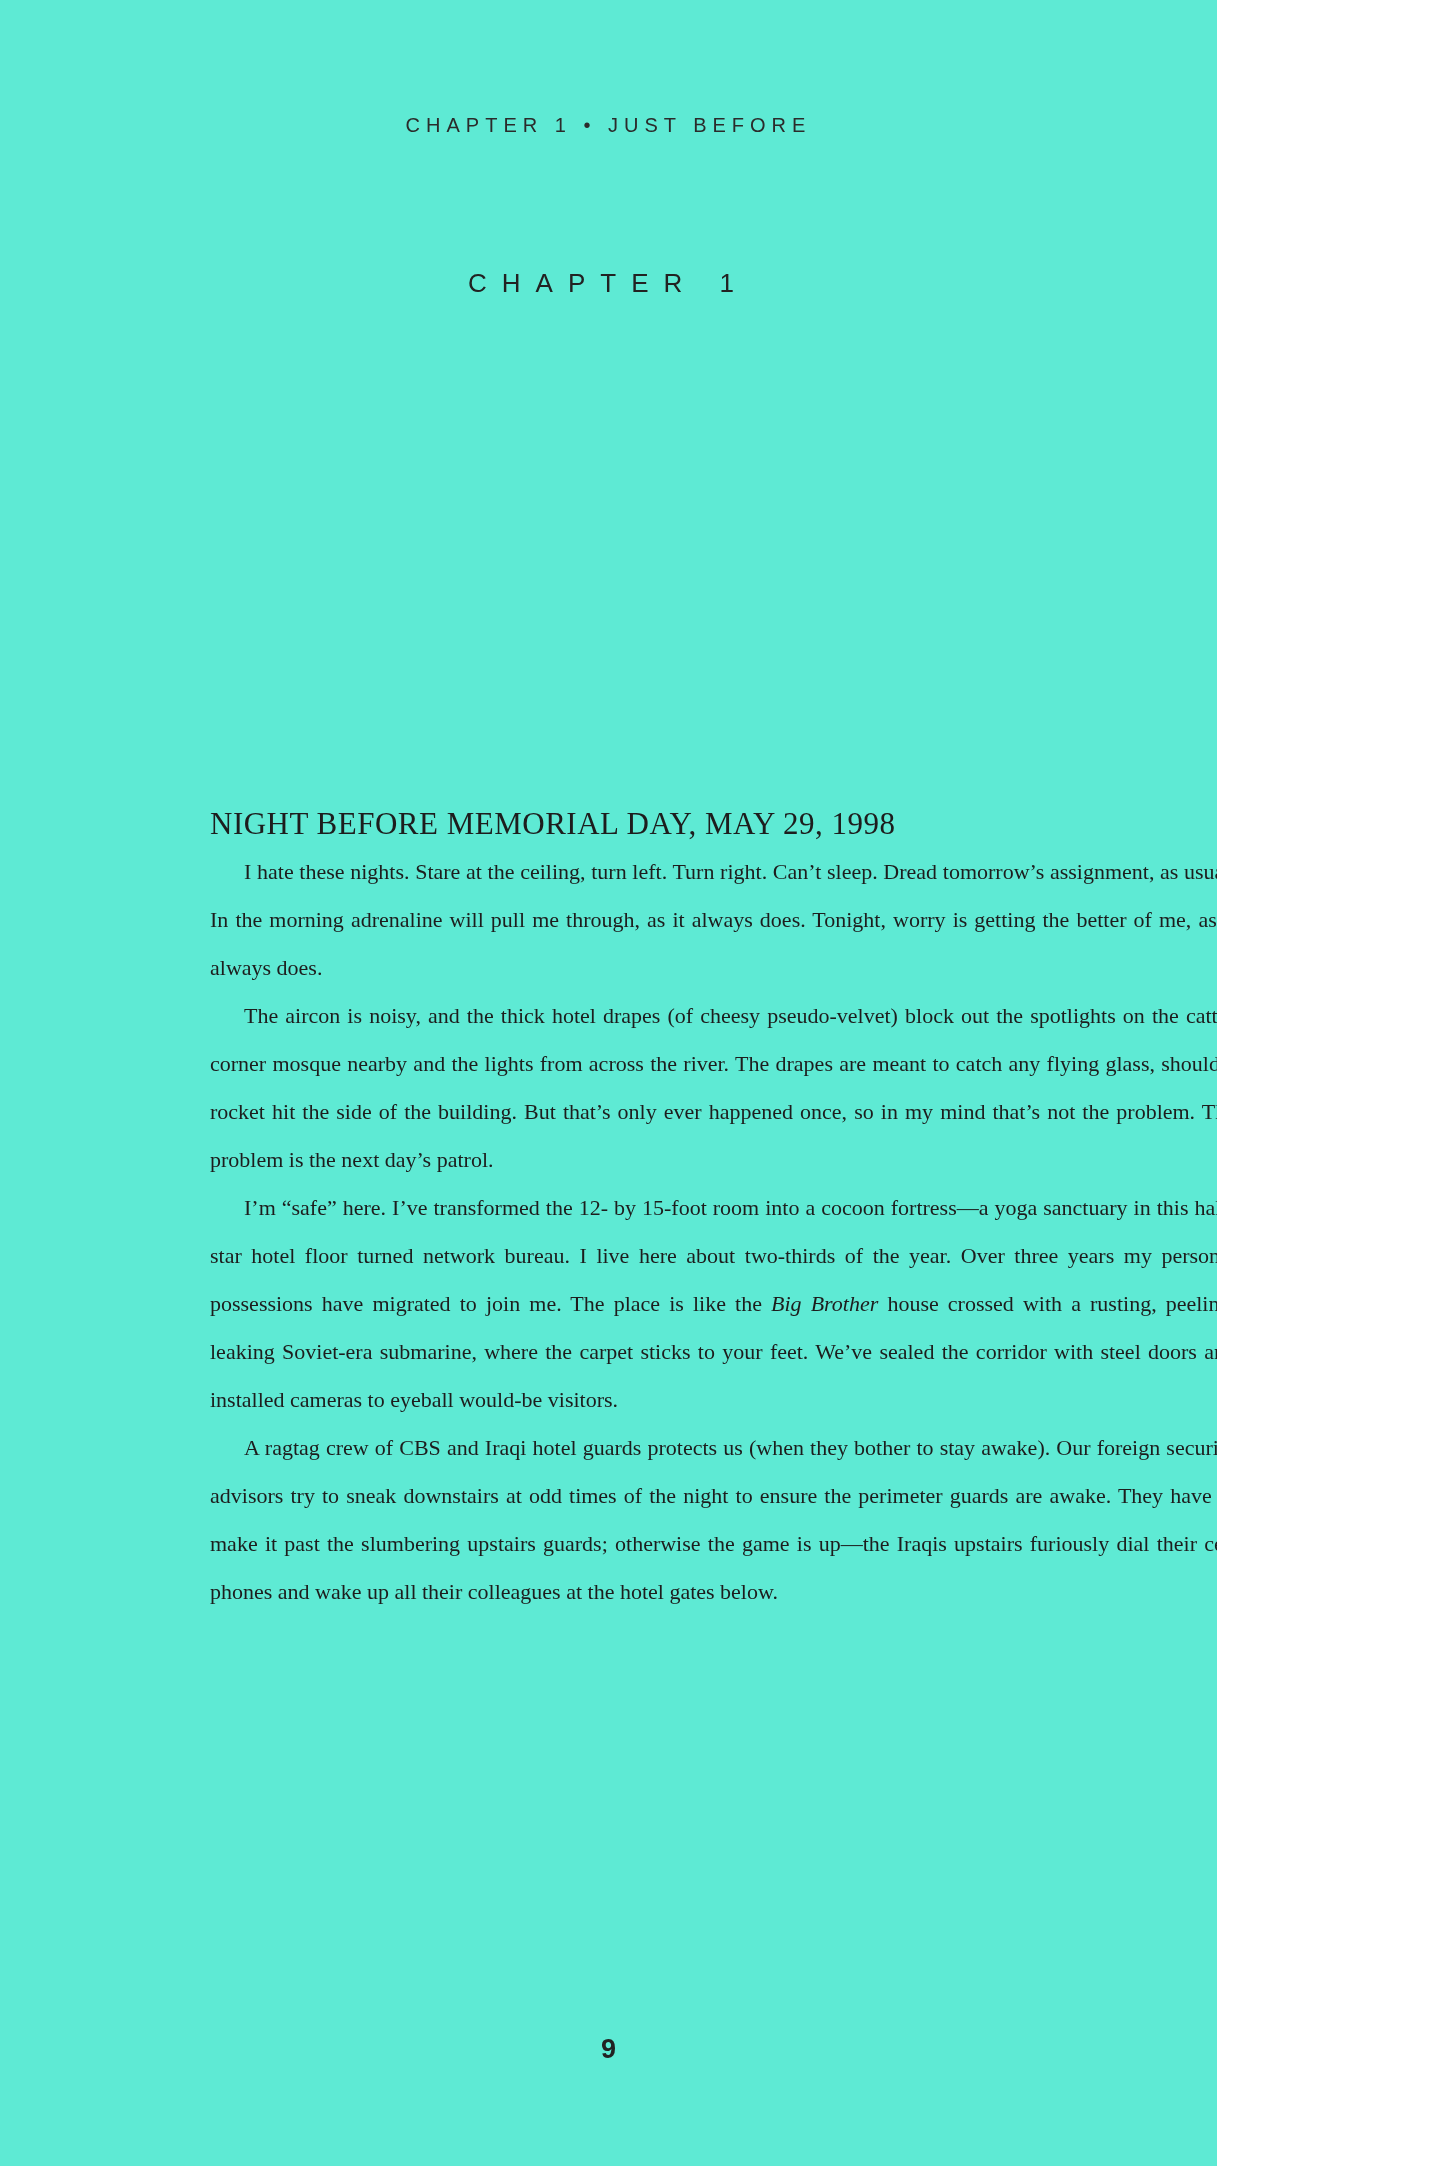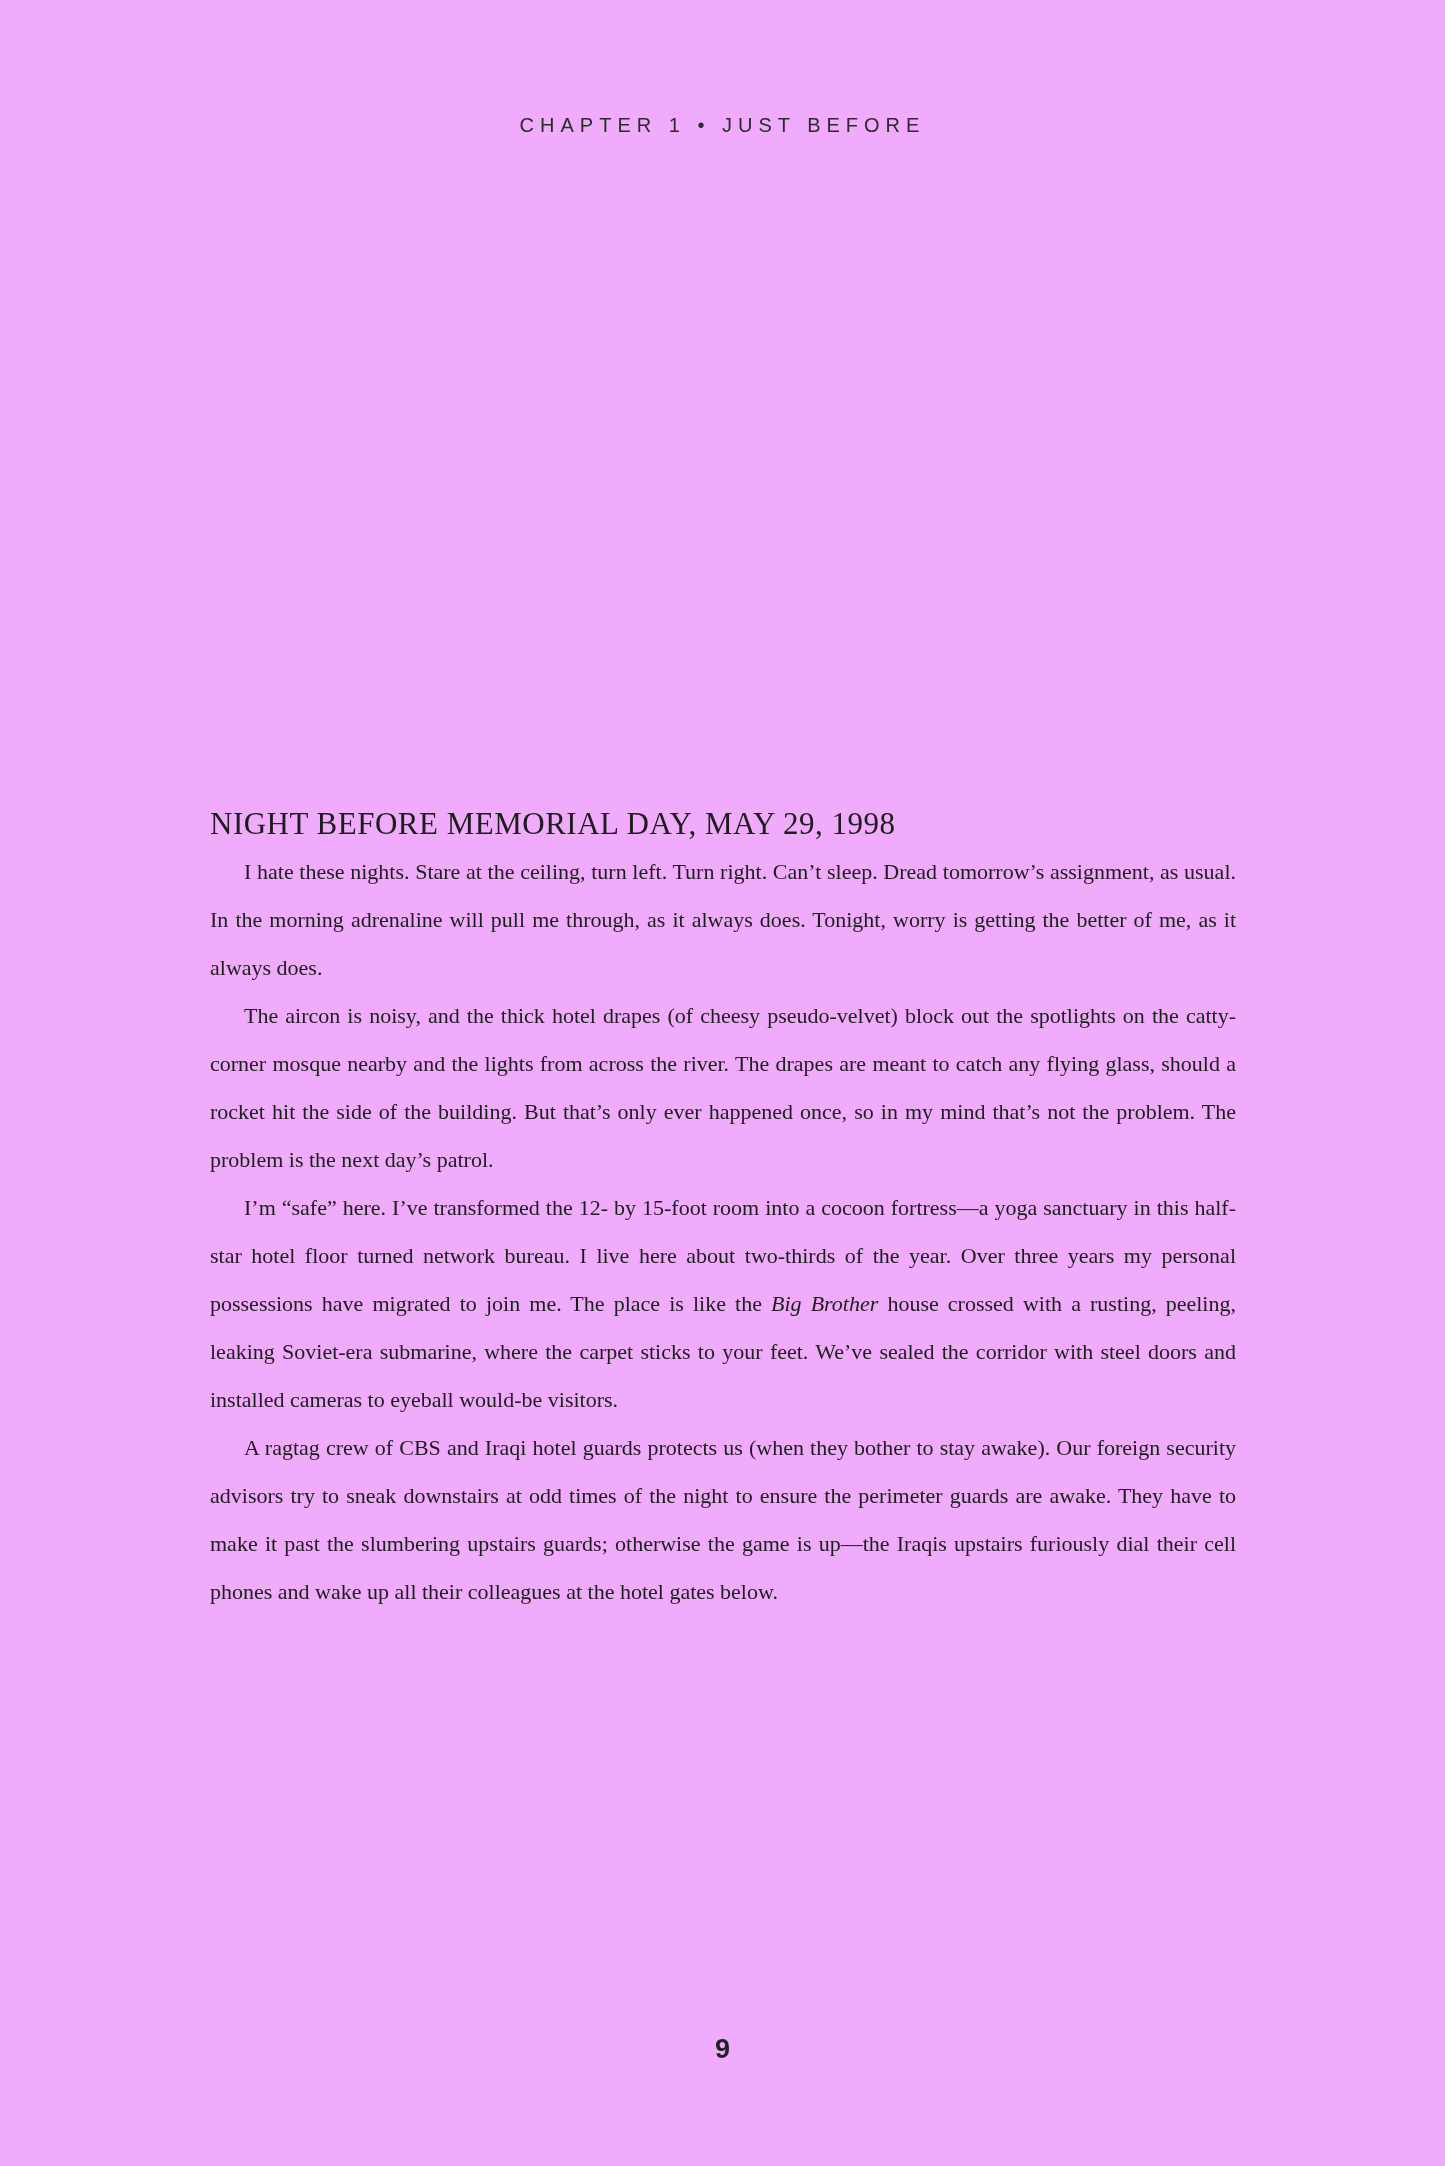--- a/index.html
+++ b/index.html
@@ -2,23 +2,23 @@
 <html><head>
 <meta charset="utf-8">
 <style>
   html, body {
     margin: 0;
     padding: 0;
     background: #ffffff;
   }
   .page {
     position: relative;
-    width: 1445px;
+    width: 1217px;
     height: 2166px;
-    background: #f0abfc;
+    background: #5eead4;
     overflow: hidden;
     font-family: "Liberation Serif", serif;
   }
   .running-header {
     position: absolute;
     top: 114px;
     left: 0;
     width: 100%;
     text-align: center;
     font-family: "Liberation Sans", sans-serif;
@@ -89,20 +89,21 @@
   }
 </style>
 </head>
 <body>
 
 <div class="page">
 
   <header class="running-header">CHAPTER 1 • JUST BEFORE</header>
 
   <div class="chapter-head">
+    <div class="chapter-label">CHAPTER 1</div>
   </div>
 
   <main class="body-text">
     <div class="section-header">NIGHT BEFORE MEMORIAL DAY, MAY 29, 1998</div>
     <div id="paragraphs">
         <p><span>I hate these nights. Stare at the ceiling, turn left. Turn right. Can’t sleep. Dread tomorrow’s assignment, as usual. In the morning adrenaline will pull me through, as it always does. Tonight, worry is getting the better of me, as it always does.</span></p>
         <p><span>The aircon is noisy, and the thick hotel drapes (of cheesy pseudo-velvet) block out the spotlights on the catty-corner mosque nearby and the lights from across the river. The drapes are meant to catch any flying glass, should a rocket hit the side of the building. But that’s only ever happened once, so in my mind that’s not the problem. The problem is the next day’s patrol.</span></p>
         <p><span>I’m “safe” here. I’ve transformed the 12- by 15-foot room into a cocoon fortress—a yoga sanctuary in this half-star hotel floor turned network bureau. I live here about two-thirds of the year. Over three years my personal possessions have migrated to join me. The place is like the </span><em>Big Brother</em><span> house crossed with a rusting, peeling, leaking Soviet-era submarine, where the carpet sticks to your feet. We’ve sealed the corridor with steel doors and installed cameras to eyeball would-be visitors.</span></p>
         <p><span>A ragtag crew of CBS and Iraqi hotel guards protects us (when they bother to stay awake). Our foreign security advisors try to sneak downstairs at odd times of the night to ensure the perimeter guards are awake. They have to make it past the slumbering upstairs guards; otherwise the game is up—the Iraqis upstairs furiously dial their cell phones and wake up all their colleagues at the hotel gates below.</span></p>
       </div>

